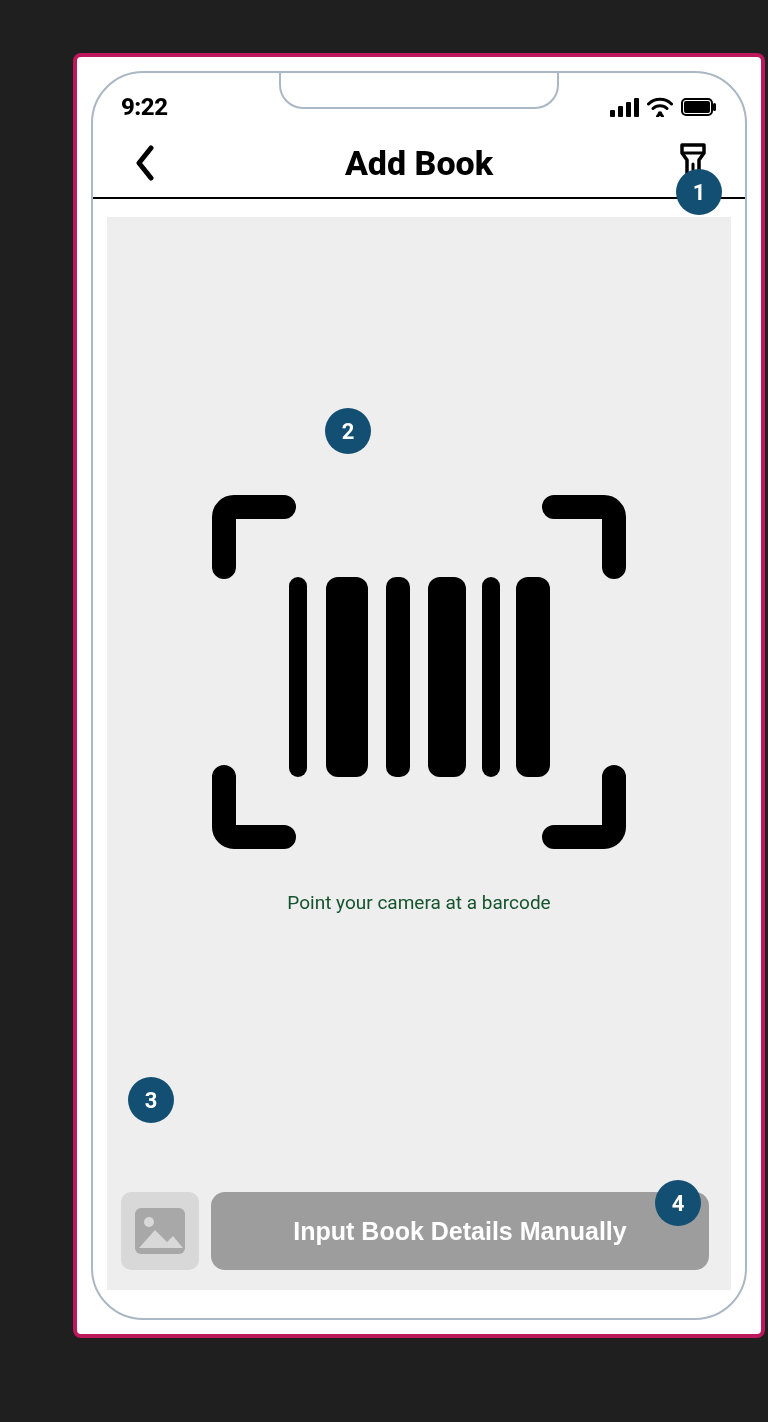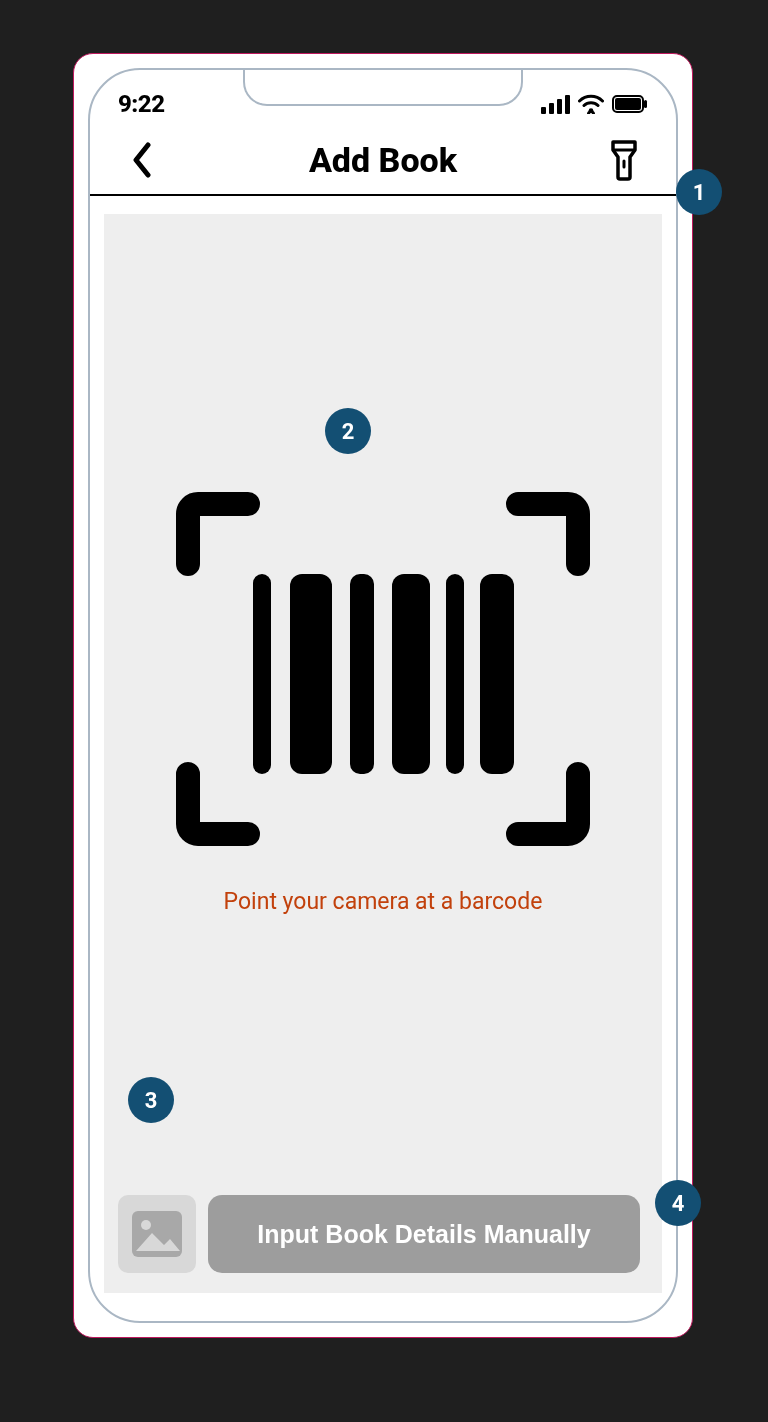--- a/index.html
+++ b/index.html
@@ -11,25 +11,25 @@
     height: 1422px;
     position: relative;
     overflow: hidden;
   }
 
   
   .phone {
     position: absolute;
     left: 73px;
     top: 53px;
-    width: 620px;
+    width: 692px;
     height: 1285px;
     background: #ffffff;
-    border-radius: 20px;
-    border: 1px solid #be185d;
+    border-radius: 8px;
+    border: 4px solid #be185d;
     box-shadow: inset 0 0 0 8px #ffffff;
   }
   .phone-inner {
     position: absolute;
     left: 14px; right: 14px; top: 14px; bottom: 14px;
     border: 2px solid #aab7c4;
     border-radius: 52px;
     overflow: hidden;
     background: #ffffff;
   }
@@ -110,22 +110,22 @@
     position: absolute;
     top: 270px;
     left: 50%;
     transform: translateX(-50%);
     width: 430px;
     text-align: center;
   }
 
   .hint {
     margin-top: 30px;
-    font-size: 23px;
-    color: #c2410c;
+    font-size: 19px;
+    color: #14532d;
   }
 
   
   .bottom {
     position: absolute;
     left: 14px; right: 22px; bottom: 20px;
     display: flex;
     align-items: center;
     gap: 12px;
   }

